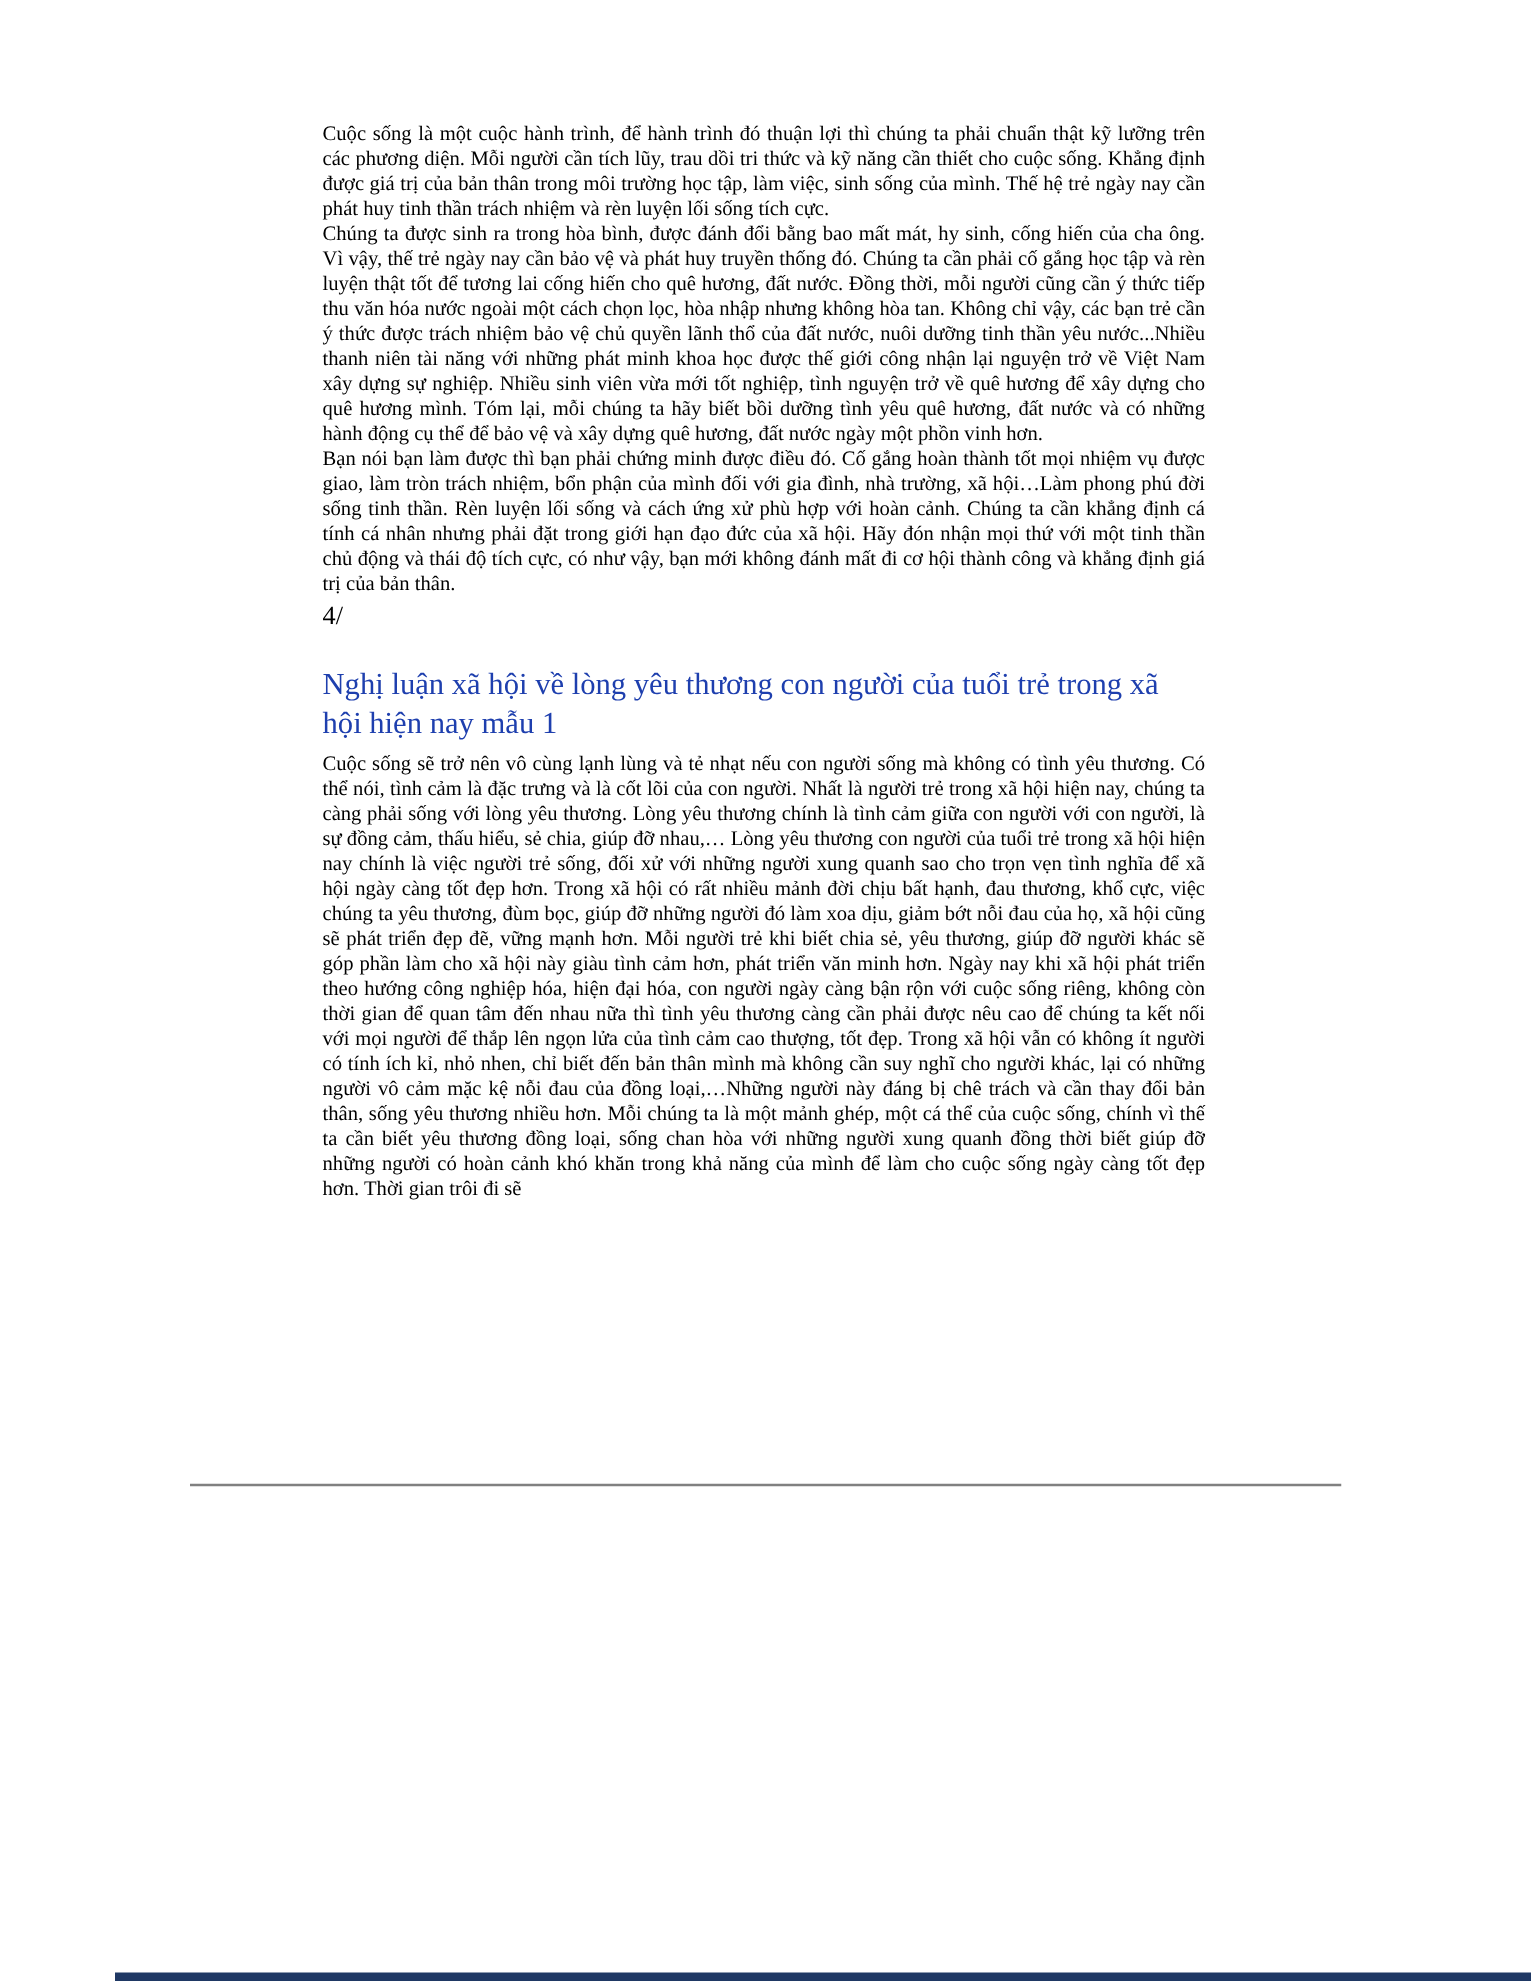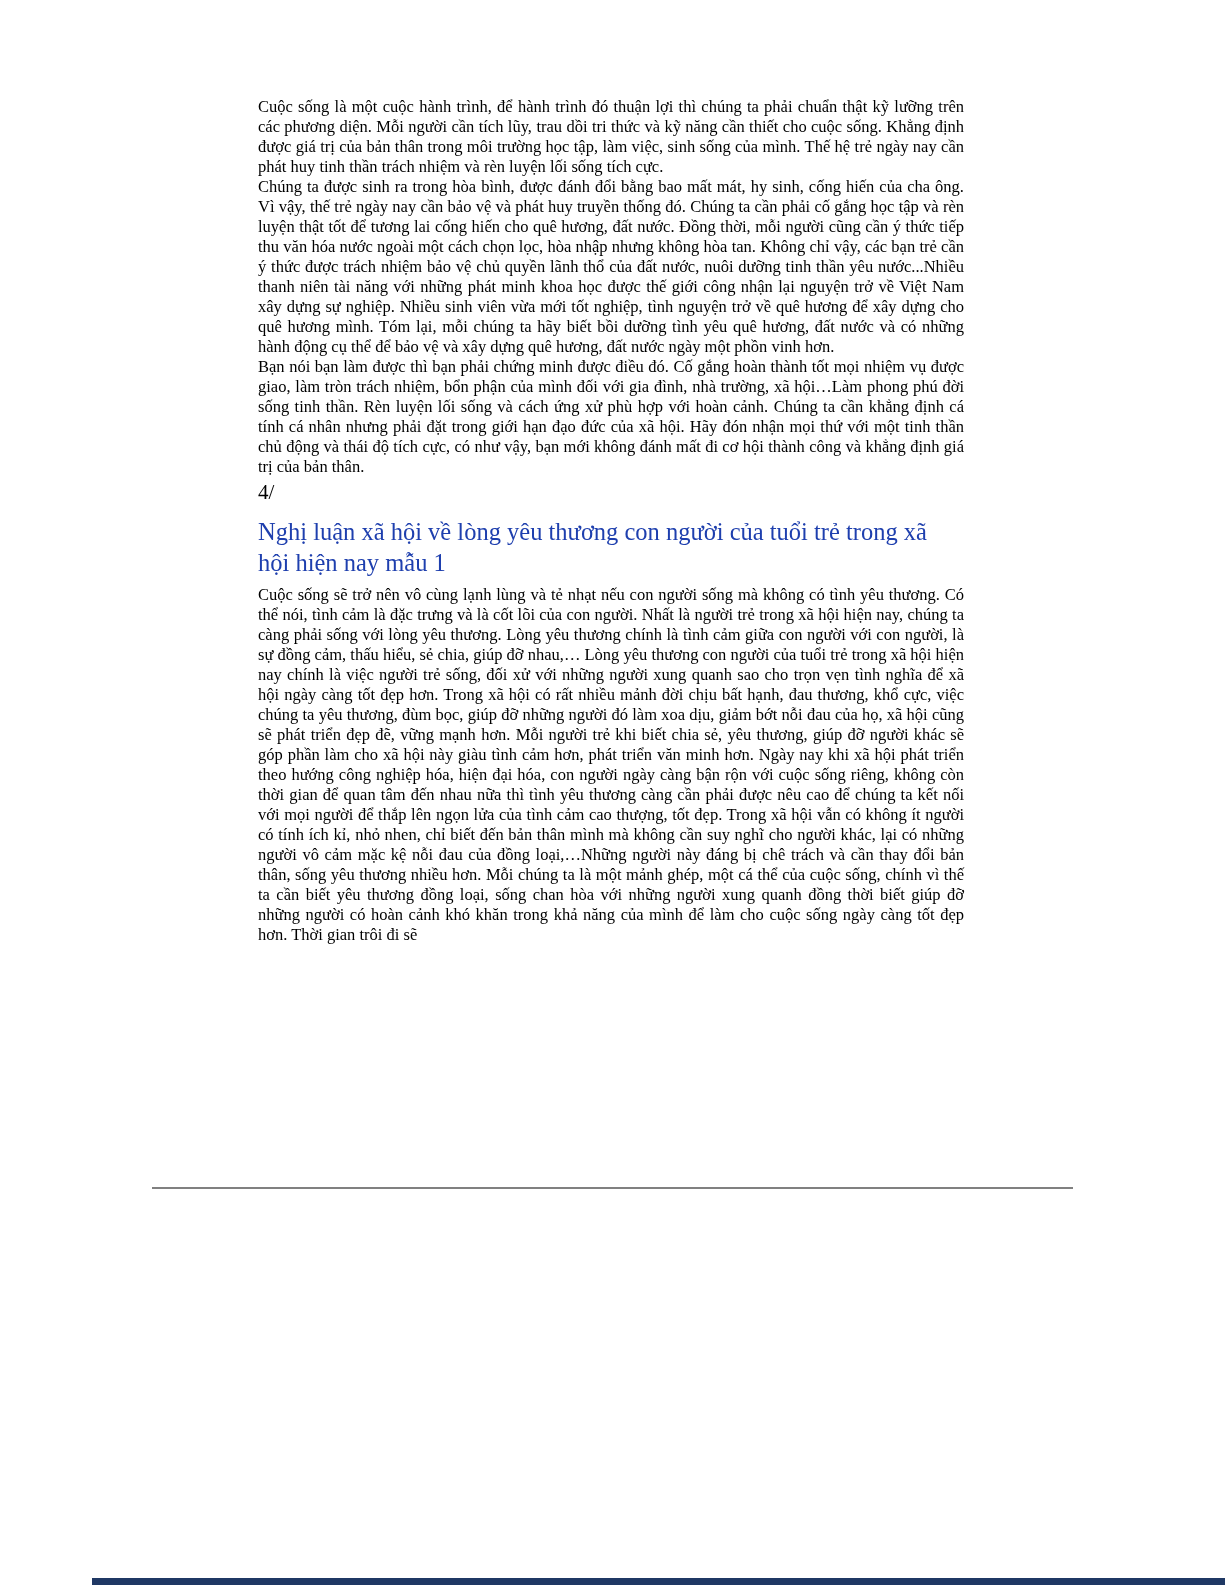--- a/index.html
+++ b/index.html
@@ -36,21 +36,21 @@
     font-size: 21px;
     line-height: 27px;
     margin-top: 2px;
     text-align: left;
   }
   .essay-heading {
     font-size: 24.5px;
     line-height: 31px;
     font-weight: 400;
     color: var(--heading-blue);
-    margin-top: 10px;
+    margin-top: 26px;
     margin-bottom: 7px;
     text-align: left;
   }
   .footer-divider {
     position: absolute;
     left: 152px;
     top: 1187px;
     width: 921px;
     height: 2px;
     background: var(--divider-gray);

